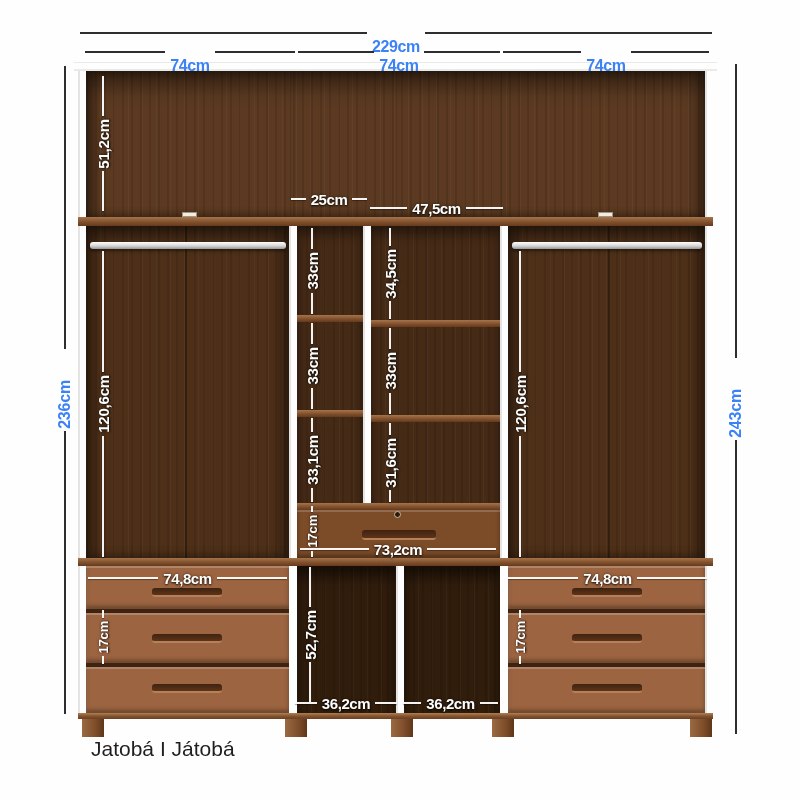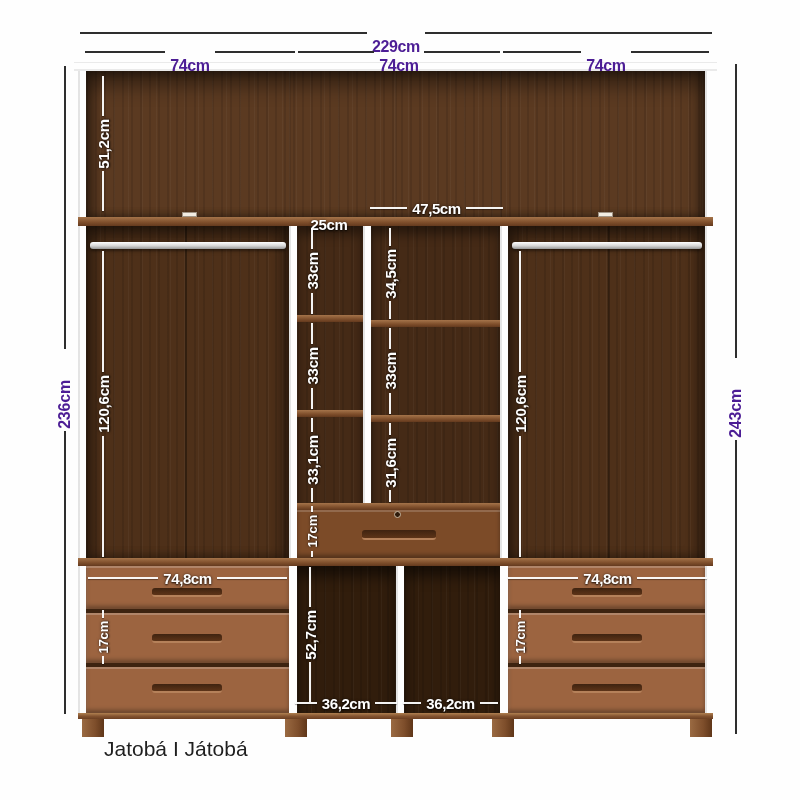--- a/index.html
+++ b/index.html
@@ -28,21 +28,21 @@
   .foot{background:linear-gradient(90deg,#9a6a42,#7e4e2b 60%,#5f3619);}
   
   .dim{position:absolute;z-index:6;pointer-events:none;}
   .hdim{display:flex;align-items:center;gap:5px;}
   .vdim{display:flex;flex-direction:column;align-items:center;gap:3px;width:20px;}
   .hdim .ln{flex:1 1 auto;height:2px;}
   .vdim .ln{flex:1 1 auto;width:2px;}
   .t{white-space:nowrap;font-weight:bold;letter-spacing:-0.4px;line-height:1;}
   .vdim .t{writing-mode:vertical-rl;transform:rotate(180deg);letter-spacing:-0.2px;}
   .blk .ln{background:#2e2e2e;}
-  .blk .t{color:#4c1d95;font-size:16px;margin-top:28px;}
+  .blk .t{color:#3b82f6;font-size:16px;margin-top:28px;}
   .wht .ln{background:rgba(255,255,255,.95);box-shadow:0 1px 1px rgba(0,0,0,.35);}
   .wht .t{color:#ffffff;font-size:15px;text-shadow:0 1px 2px rgba(0,0,0,.75),0 0 3px rgba(0,0,0,.5);}
   
   .caption{color:#1f1f1f;font-size:21px;line-height:1.12;}
 </style>
 </head>
 <body>
 
 <div id="stage">
 
@@ -143,21 +143,21 @@
     <i class="ln"></i>
       <span class="t">243cm</span>
       <i class="ln"></i>
   </div>
 
   <div class="dim vdim wht" style="left:93px;top:76px;height:135px;">
     <i class="ln"></i>
       <span class="t">51,2cm</span>
       <i class="ln"></i>
   </div>
-  <div class="dim hdim wht" style="left:291px;top:212px;width:76px;height:14px;flex-direction:column;">
+  <div class="dim hdim wht" style="left:291px;top:192px;width:76px;height:14px;">
     <i class="ln"></i>
       <span class="t">25cm</span>
       <i class="ln"></i>
   </div>
   <div class="dim hdim wht" style="left:370px;top:201px;width:133px;height:14px;">
     <i class="ln"></i>
       <span class="t">47,5cm</span>
       <i class="ln"></i>
   </div>
   <div class="dim vdim wht" style="left:302px;top:228px;height:86px;">
@@ -198,20 +198,25 @@
   <div class="dim vdim wht" style="left:510px;top:251px;height:306px;">
     <i class="ln"></i>
       <span class="t">120,6cm</span>
       <i class="ln"></i>
   </div>
   <div class="dim vdim wht" style="left:302px;top:506px;height:51px;">
     <i class="ln"></i>
       <span class="t" style="font-size:13px;">17cm</span>
       <i class="ln"></i>
   </div>
+  <div class="dim hdim wht" style="left:300px;top:542px;width:196px;height:14px;">
+    <i class="ln"></i>
+      <span class="t">73,2cm</span>
+      <i class="ln"></i>
+  </div>
   <div class="dim hdim wht" style="left:88px;top:571px;width:199px;height:14px;">
     <i class="ln"></i>
       <span class="t">74,8cm</span>
       <i class="ln"></i>
   </div>
   <div class="dim hdim wht" style="left:508px;top:571px;width:199px;height:14px;">
     <i class="ln"></i>
       <span class="t">74,8cm</span>
       <i class="ln"></i>
   </div>
@@ -234,17 +239,17 @@
     <i class="ln"></i>
       <span class="t">36,2cm</span>
       <i class="ln"></i>
   </div>
   <div class="dim hdim wht" style="left:403px;top:696px;width:95px;height:14px;">
     <i class="ln"></i>
       <span class="t">36,2cm</span>
       <i class="ln"></i>
   </div>
 
-  <div class="abs caption" style="left:104px;top:737px;">
+  <div class="abs caption" style="left:91px;top:737px;">
     <div>Jatobá I Játobá</div>
   </div>
 
 </div>
 
 </body></html>

